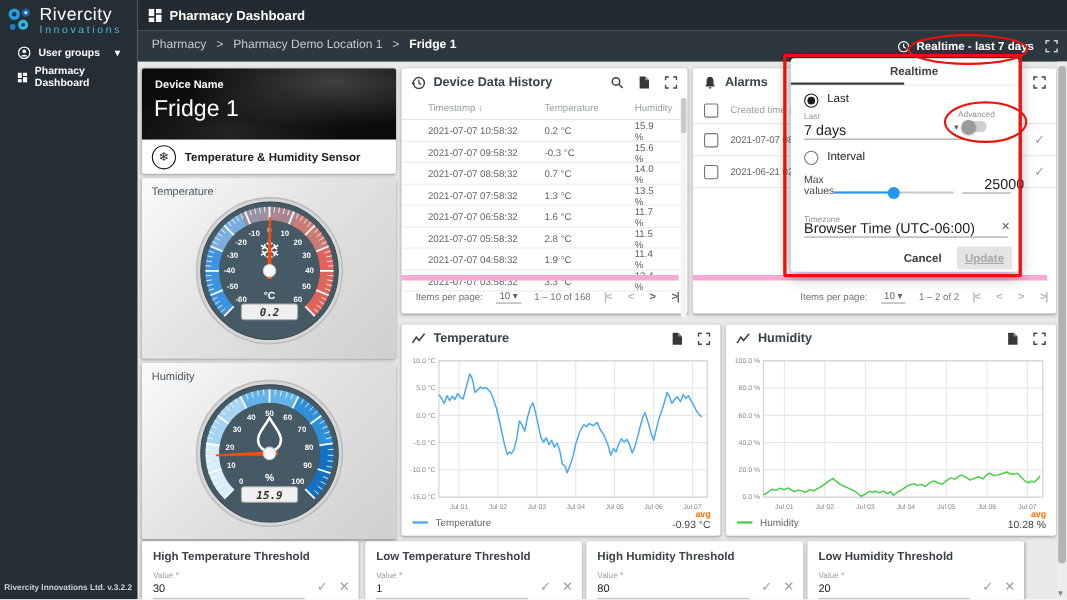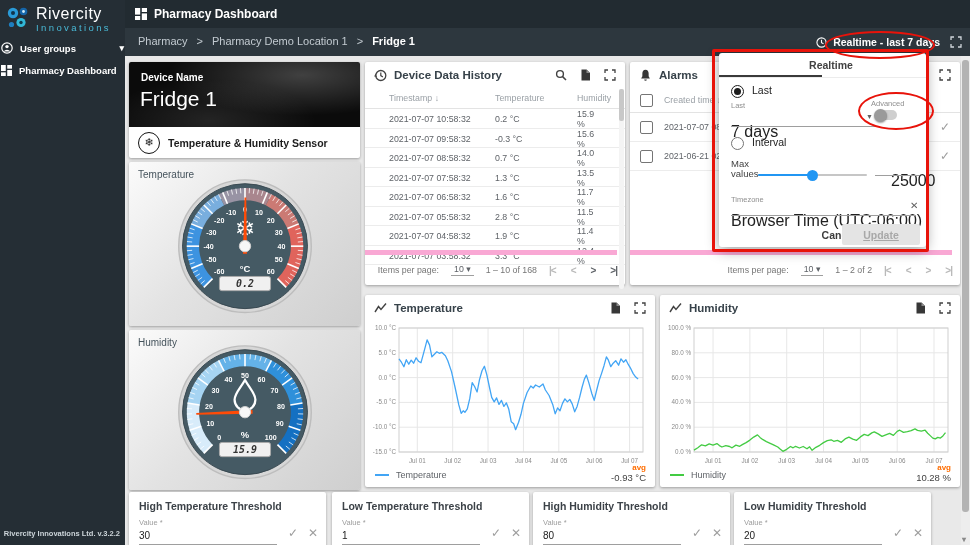--- a/index.html
+++ b/index.html
@@ -6,21 +6,21 @@
   #root{position:relative;width:970px;height:545px;overflow:hidden;background:#e9e9e9;
         font-family:"Liberation Sans",sans-serif;-webkit-font-smoothing:antialiased;}
   .abs{position:absolute;}
   
   .sidebar{position:absolute;left:0;top:0;width:125px;height:545px;background:#252e35;z-index:2;}
   .topbar{position:absolute;left:125px;top:0;width:845px;height:28px;background:#222b31;z-index:2;}
   .breadbar{position:absolute;left:125px;top:28px;width:845px;height:28px;background:#2d373e;z-index:2;}
   .logo{display:flex;align-items:flex-start;gap:6px;padding:6px 6px 4px 6px;}
   .logo-l1{color:#fff;font-size:16px;letter-spacing:.5px;line-height:16px;}
   .logo-l2{color:#49b9d6;font-size:9.5px;letter-spacing:2.4px;line-height:11px;}
-  .side-item{display:flex;align-items:center;gap:7px;padding:0 1px;height:22px;color:#fff;
+  .side-item{display:flex;align-items:center;gap:7px;padding:0 16px;height:22px;color:#fff;
              font-size:9.5px;font-weight:bold;cursor:pointer;}
   .side-item .chev{margin-left:auto;color:#fff;font-size:9px;}
   .side-footer{position:absolute;right:5px;bottom:7px;color:#cdd5da;font-size:7.5px;font-weight:bold;}
   .tb-title{display:flex;align-items:center;gap:7px;color:#fff;font-size:12px;font-weight:bold;padding:7px 0 0 10px;}
   .tb-right{position:absolute;right:8px;top:0;height:28px;display:flex;align-items:center;gap:8px;}
   .tb-name{color:#fff;font-size:9px;line-height:10px;}
   .tb-role{color:#aeb7bd;font-size:8px;line-height:9px;}
   .avatar{width:18px;height:18px;border-radius:50%;background:#fff;position:relative;overflow:hidden;}
   .avatar:before{content:"";position:absolute;left:6px;top:3px;width:6px;height:6px;border-radius:50%;background:#3c464d;}
   .avatar:after{content:"";position:absolute;left:2.5px;top:10px;width:13px;height:9px;border-radius:50%;background:#3c464d;}
@@ -75,30 +75,30 @@
   .tabs{display:flex;height:24px;border-bottom:1px solid #ececec;}
   .tab{flex:1;display:flex;align-items:center;justify-content:center;font-size:10.5px;color:#9e9e9e;}
   .tab.active{color:#424242;font-weight:bold;margin-left:17px;}
   .tab-underline{position:absolute;left:0;top:22px;width:103px;height:2px;background:#3a3a3a;}
   .radio{position:absolute;width:11px;height:11px;border-radius:50%;}
   .radio.sel{border:1.6px solid #1c1c1c;}
   .radio.sel:after{content:"";position:absolute;left:2px;top:2px;width:7px;height:7px;border-radius:50%;background:#1c1c1c;}
   .radio.un{border:1.6px solid #757575;}
   .p-lab{position:absolute;font-size:10.5px;color:#212121;}
   .p-small{position:absolute;font-size:7.5px;color:#8f8f8f;}
-  .p-val{position:absolute;font-size:16px;color:#212121;margin-top:12px;}
+  .p-val{position:absolute;font-size:13px;color:#212121;}
   .uline{position:absolute;height:1px;background:#9e9e9e;}
   .toggle{position:absolute;left:156px;top:57px;width:22px;height:10px;background:#cfcfcf;border-radius:5px;}
   .toggle i{position:absolute;left:-1px;top:-1.5px;width:13px;height:13px;border-radius:50%;background:#9a9a9a;
             box-shadow:0 1px 2px rgba(0,0,0,.4);}
   .slider-track{position:absolute;left:39px;top:121px;width:109px;height:2px;background:#c6c6c6;border-radius:1px;}
   .slider-fill{position:absolute;left:0;top:0;height:2px;border-radius:1px;}
   .slider-thumb{position:absolute;top:-4.5px;width:11px;height:11px;border-radius:50%;}
   .btn-cancel{position:absolute;right:70px;top:176px;font-size:10.5px;font-weight:bold;color:#3c3c3c;}
-  .btn-update{position:absolute;right:6px;top:171px;width:78px;height:21px;background:#e4e4e4;border-radius:2px;
+  .btn-update{position:absolute;right:6px;top:171px;width:50px;height:21px;background:#e4e4e4;border-radius:2px;
               display:flex;align-items:center;justify-content:center;font-size:10.5px;font-weight:bold;color:#a8a8a8;text-decoration:underline;}
   .p-close{position:absolute;left:191px;top:147px;font-size:10px;color:#616161;}
   .p-caret{position:absolute;left:147px;top:60px;font-size:7px;color:#616161;}
   
   .th-title{font-size:10.5px;font-weight:bold;color:#3c4248;}
   .th-lab{font-size:7.5px;color:#9e9e9e;margin-top:6px;}
   .th-val{font-size:10px;color:#212121;margin-top:3px;border-bottom:1px solid #9e9e9e;padding-bottom:3px;}
   .th-ic{position:absolute;bottom:10px;font-size:12px;color:#9e9e9e;}
   
   .anno{position:absolute;z-index:8;pointer-events:none;}

